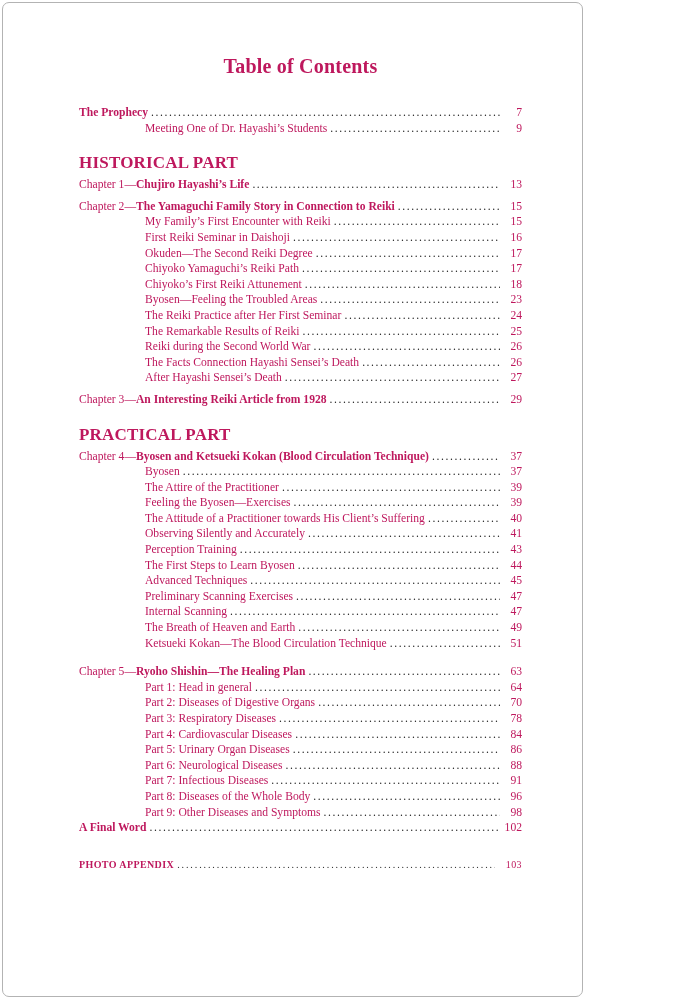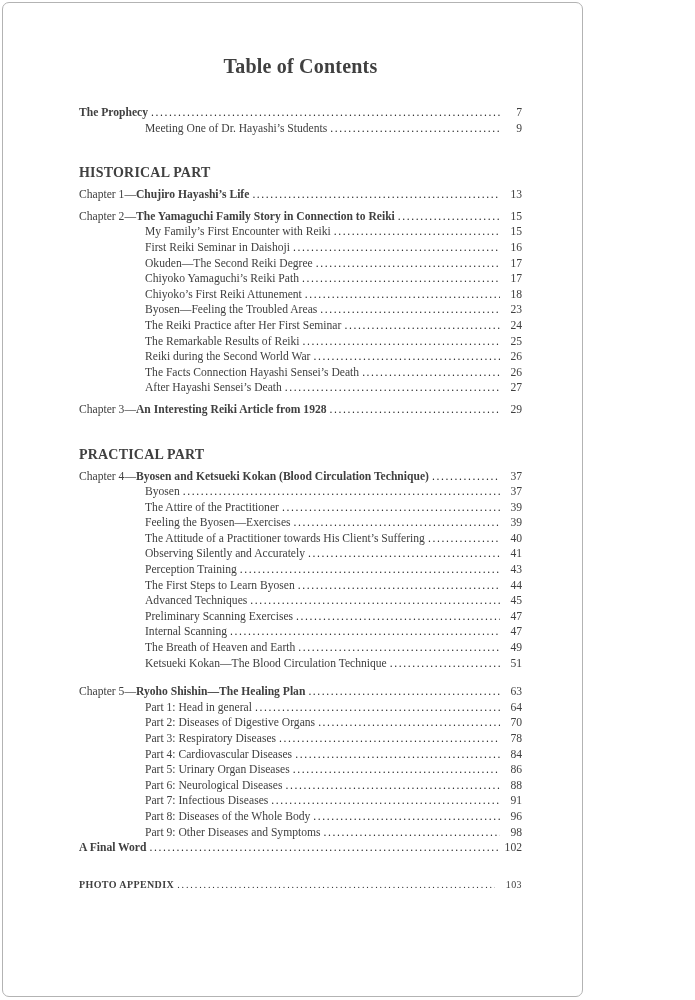--- a/index.html
+++ b/index.html
@@ -6,45 +6,45 @@
     margin: 0;
     padding: 0;
     background: #ffffff;
   }
   .canvas {
     position: relative;
     width: 585px;
     height: 1000px;
     background: #ffffff;
     font-family: "Liberation Serif", "DejaVu Serif", serif;
-    color: #404040;
+    color: #be185d;
     overflow: hidden;
   }
   .page {
     position: absolute;
     top: 2px; left: 2px; right: 2px; bottom: 3px;
     border: 1px solid #b3b3b3;
     border-radius: 7px;
     background: #ffffff;
     box-sizing: border-box;
     padding: 52px 60px 0 76px;
   }
   .title {
     margin: 0 0 27px 0;
     text-align: center;
     font-size: 20px;
     font-weight: bold;
     letter-spacing: 0.2px;
   }
   .part-heading {
-    font-size: 14px;
+    font-size: 17px;
     font-weight: bold;
     letter-spacing: 0.2px;
     line-height: 17px;
-    margin: 28px 0 2px 0;
+    margin: 18px 0 2px 0;
   }
   section.toc-section { display: block; }
   .row {
     display: flex;
     align-items: baseline;
     font-size: 11.6px;
     line-height: 15.6px;
   }
   .row.chapter { margin-top: 6px; }
   .row.extra-gap { margin-top: 13px; }

